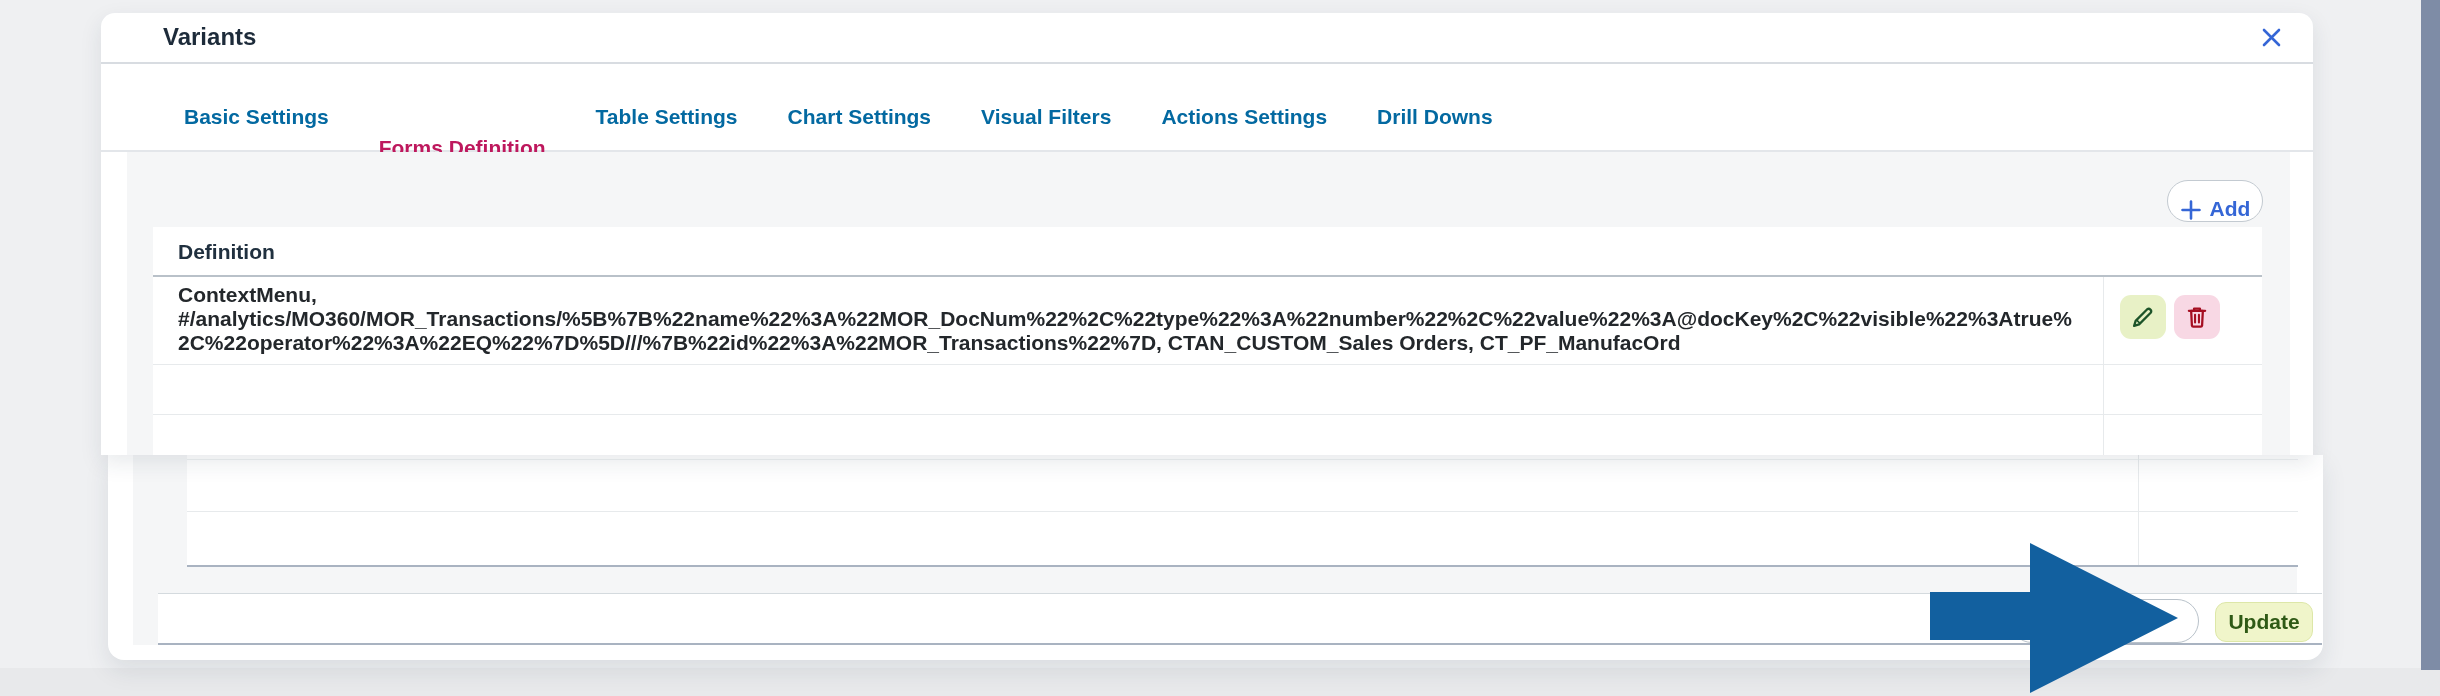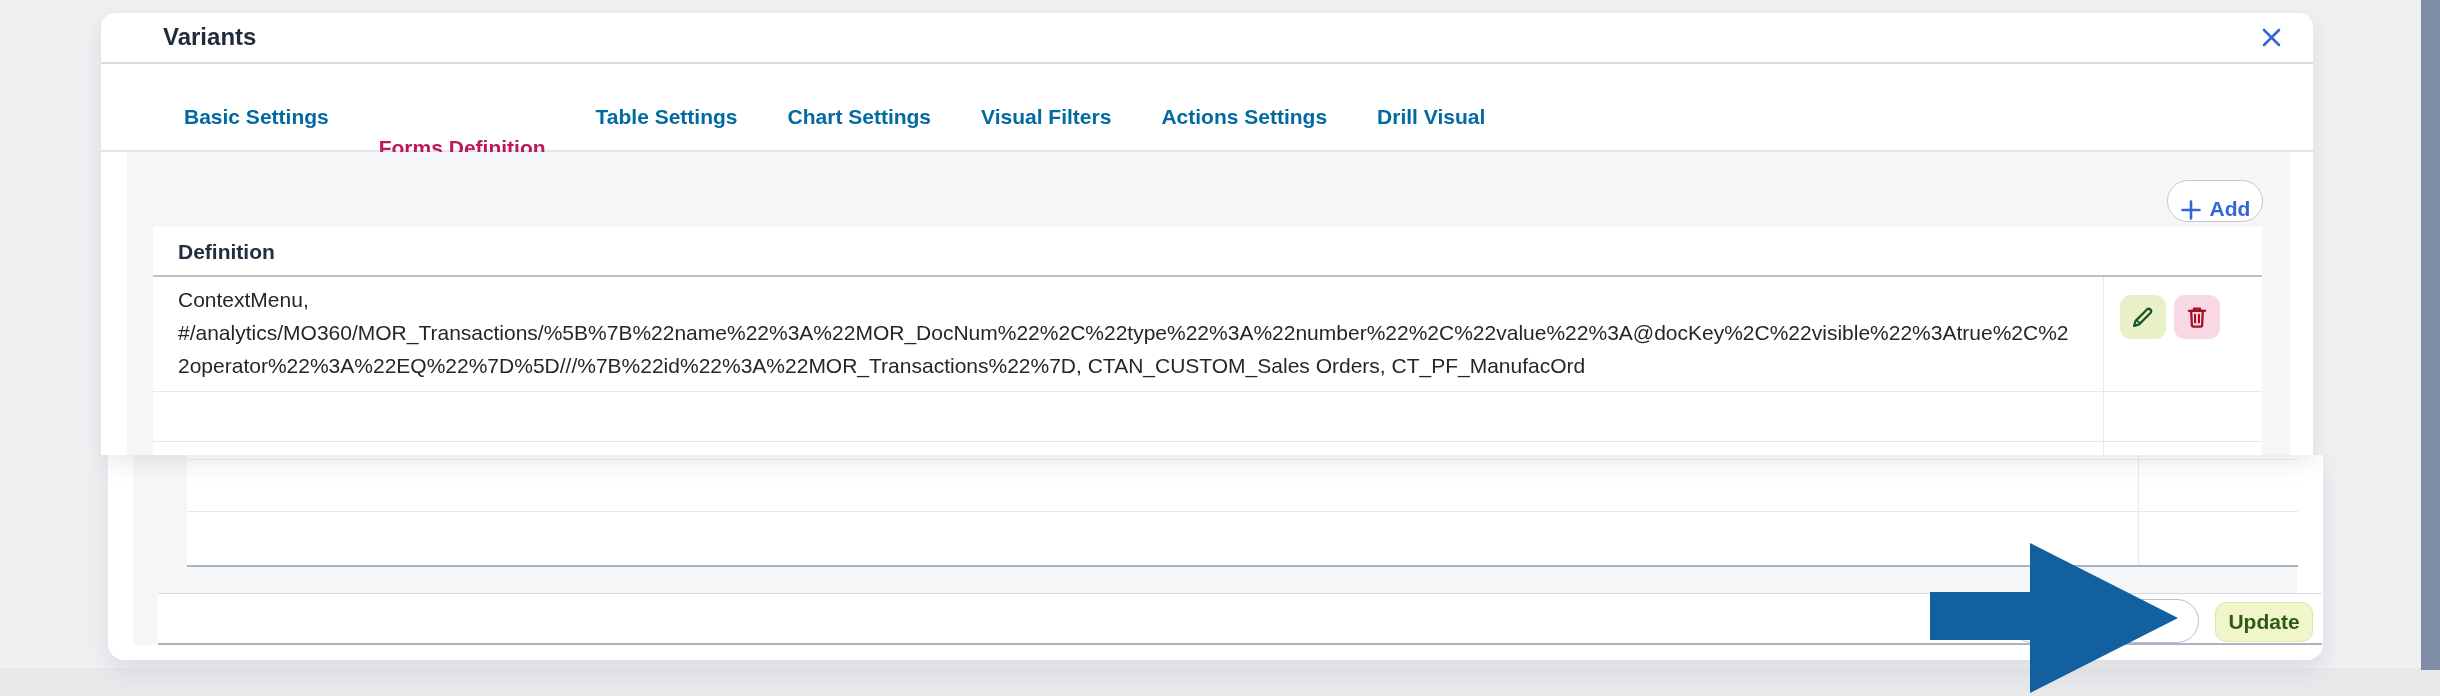--- a/index.html
+++ b/index.html
@@ -32,21 +32,21 @@
   .add-btn {
     position:absolute; left:2066px; top:167px; width:96px; height:42px; border-radius:21px;
     background:#ffffff; border:1.5px solid #c3cad1; color:#3566d6; font-weight:700; font-size:21px;
     display:flex; align-items:flex-end; justify-content:center; gap:8px; cursor:pointer; z-index:2;
     font-family:"Liberation Sans", sans-serif;
   }
 
   .v-table { position:absolute; left:52px; top:214px; width:2109px; bottom:0; background:#ffffff; z-index:1; }
   .thead { height:50px; line-height:50px; padding-left:25px; font-size:21px; font-weight:700; color:#20303f; border-bottom:2px solid #b9c1c9; }
   .vrow { display:flex; border-bottom:1px solid #e7eaec; }
-  .cell-def { width:1950px; padding:6px 25px 9px 25px; font-size:21px; line-height:33px; color:#23272b; overflow-wrap:break-word; word-break:break-word; }
+  .cell-def { width:1950px; padding:6px 25px 9px 25px; font-size:21px; line-height:24px; color:#23272b; overflow-wrap:break-word; word-break:break-word;font-weight:bold; }
   .cell-actions { flex:1; border-left:1px solid #e7eaec; position:relative; }
   .vrow.data { min-height:80px; }
   .vrow.empty-a { height:50px; }
   .vrow.empty-b { height:48px; border-bottom:none; }
   .icon-btn { position:absolute; top:18px; width:46px; height:44px; border-radius:11px; border:none; display:flex; align-items:center; justify-content:center; cursor:pointer; }
   .btn-edit { left:16px; background:#e8f1c6; color:#1d5429; }
   .btn-del  { left:70px; background:#f8d8e4; color:#a50f22; }
 
   
   .dlg-lower {
@@ -93,21 +93,21 @@
     <div class="dlg-sep"></div>
     <div class="tabline"></div>
 
     <div class="tabs">
       <div class="tab">Basic Settings</div>
       <div class="tab active">Forms Definition</div>
       <div class="tab">Table Settings</div>
       <div class="tab">Chart Settings</div>
       <div class="tab">Visual Filters</div>
       <div class="tab">Actions Settings</div>
-      <div class="tab">Drill Visual</div>
+      <div class="tab">Drill Downs</div>
     </div>
 
     <div class="panel"></div>
 
     <button class="add-btn">
       <span style="display:flex;">
         <svg width="22" height="22" viewBox="0 0 22 22" fill="none" stroke="#3566d6" stroke-width="2.6" stroke-linecap="round">
           <path d="M11 2.5 V19.5 M2.5 11 H19.5"></path>
         </svg>
       </span>

